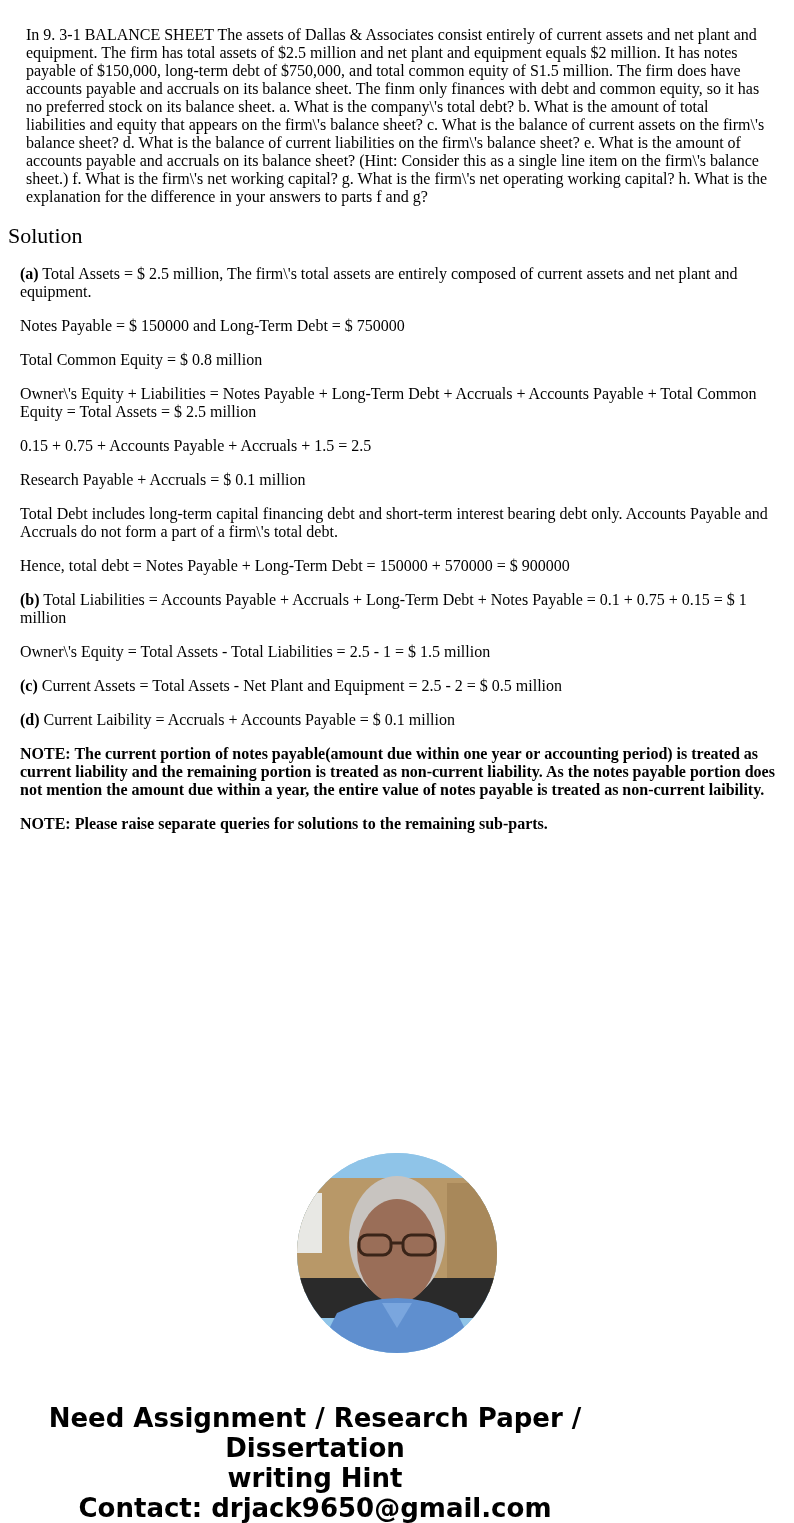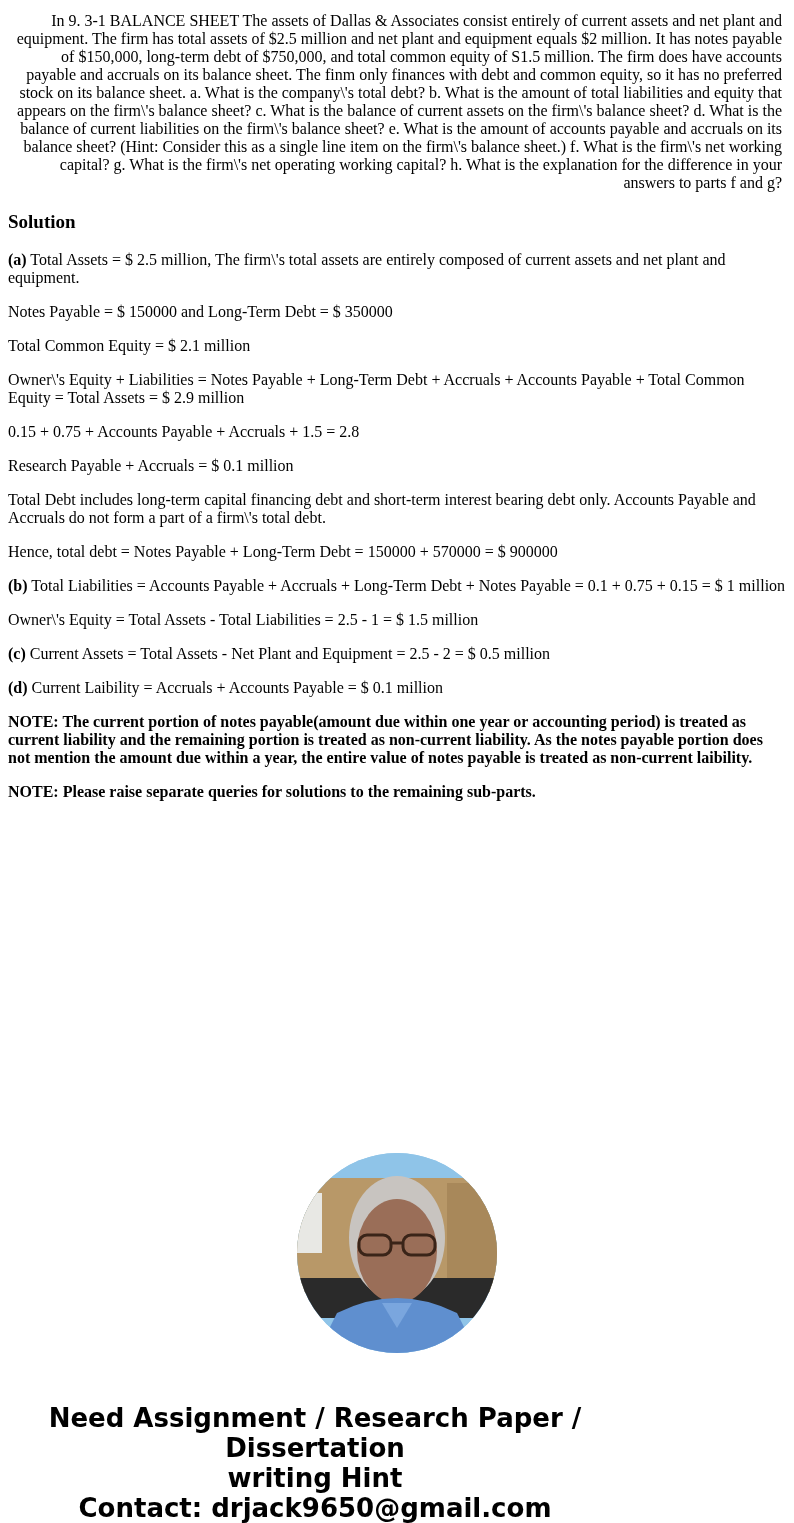--- a/index.html
+++ b/index.html
@@ -7,28 +7,28 @@
     width: 794px;
     height: 1523px;
     position: relative;
     font-family: "Liberation Serif", serif;
     font-size: 16px;
     line-height: 18px;
     color: #000000;
     overflow: hidden;
   }
   .content { padding: 8px 8px 0 8px; }
-  .question { margin: 4px; text-align: right; }
+  .question { margin: 18px; }
   h3.solution-heading {
-    font-size: 19px;
-    font-weight: bold;
+    font-size: 22px;
+    font-weight: normal;
     margin: 19px 0 18px 0;
     line-height: 22px;
   }
-  p { margin: 0 0 16px 0; }
+  p { margin: 0 0 16px 12px; }
   b { font-weight: bold; }
   .avatar-wrap {
     position: absolute;
     left: 297px;
     top: 1153px;
     width: 200px;
     height: 200px;
     border-radius: 50%;
     overflow: hidden;
     background: #8fc4e8;
@@ -48,24 +48,24 @@
 </style>
 </head>
 <body>
 
 <div class="content">
   <div class="question">In 9. 3-1 BALANCE SHEET The assets of Dallas &amp; Associates consist entirely of current assets and net plant and equipment. The firm has total assets of $2.5 million and net plant and equipment equals $2 million. It has notes payable of $150,000, long-term debt of $750,000, and total common equity of S1.5 million. The firm does have accounts payable and accruals on its balance sheet. The finm only finances with debt and common equity, so it has no preferred stock on its balance sheet. a. What is the company\'s total debt? b. What is the amount of total liabilities and equity that appears on the firm\'s balance sheet? c. What is the balance of current assets on the firm\'s balance sheet? d. What is the balance of current liabilities on the firm\'s balance sheet? e. What is the amount of accounts payable and accruals on its balance sheet? (Hint: Consider this as a single line item on the firm\'s balance sheet.) f. What is the firm\'s net working capital? g. What is the firm\'s net operating working capital? h. What is the explanation for the difference in your answers to parts f and g?</div>
 
   <h3 class="solution-heading">Solution</h3>
 
   <p><b>(a)</b><span> Total Assets = $ 2.5 million, The firm\'s total assets are entirely composed of current assets and net plant and equipment.</span></p>
-  <p>Notes Payable = $ 150000 and Long-Term Debt = $ 350000</p>
-  <p>Total Common Equity = $ 2.1 million</p>
-  <p>Owner\'s Equity + Liabilities = Notes Payable + Long-Term Debt + Accruals + Accounts Payable + Total Common Equity = Total Assets = $ 2.9 million</p>
-  <p>0.15 + 0.75 + Accounts Payable + Accruals + 1.5 = 2.8</p>
+  <p>Notes Payable = $ 150000 and Long-Term Debt = $ 750000</p>
+  <p>Total Common Equity = $ 0.8 million</p>
+  <p>Owner\'s Equity + Liabilities = Notes Payable + Long-Term Debt + Accruals + Accounts Payable + Total Common Equity = Total Assets = $ 2.5 million</p>
+  <p>0.15 + 0.75 + Accounts Payable + Accruals + 1.5 = 2.5</p>
   <p>Research Payable + Accruals = $ 0.1 million</p>
   <p>Total Debt includes long-term capital financing debt and short-term interest bearing debt only. Accounts Payable and Accruals do not form a part of a firm\'s total debt.</p>
   <p>Hence, total debt = Notes Payable + Long-Term Debt = 150000 + 570000 = $ 900000</p>
   <p><b>(b)</b><span> Total Liabilities = Accounts Payable + Accruals + Long-Term Debt + Notes Payable = 0.1 + 0.75 + 0.15 = $ 1 million</span></p>
   <p>Owner\'s Equity = Total Assets - Total Liabilities = 2.5 - 1 = $ 1.5 million</p>
   <p><b>(c)</b><span> Current Assets = Total Assets - Net Plant and Equipment = 2.5 - 2 = $ 0.5 million</span></p>
   <p><b>(d)</b><span> Current Laibility = Accruals + Accounts Payable = $ 0.1 million</span></p>
   <p><b>NOTE: The current portion of notes payable(amount due within one year or accounting period) is treated as current liability and the remaining portion is treated as non-current liability. As the notes payable portion does not mention the amount due within a year, the entire value of notes payable is treated as non-current laibility.</b></p>
   <p><b>NOTE: Please raise separate queries for solutions to the remaining sub-parts.</b></p>
 </div>

